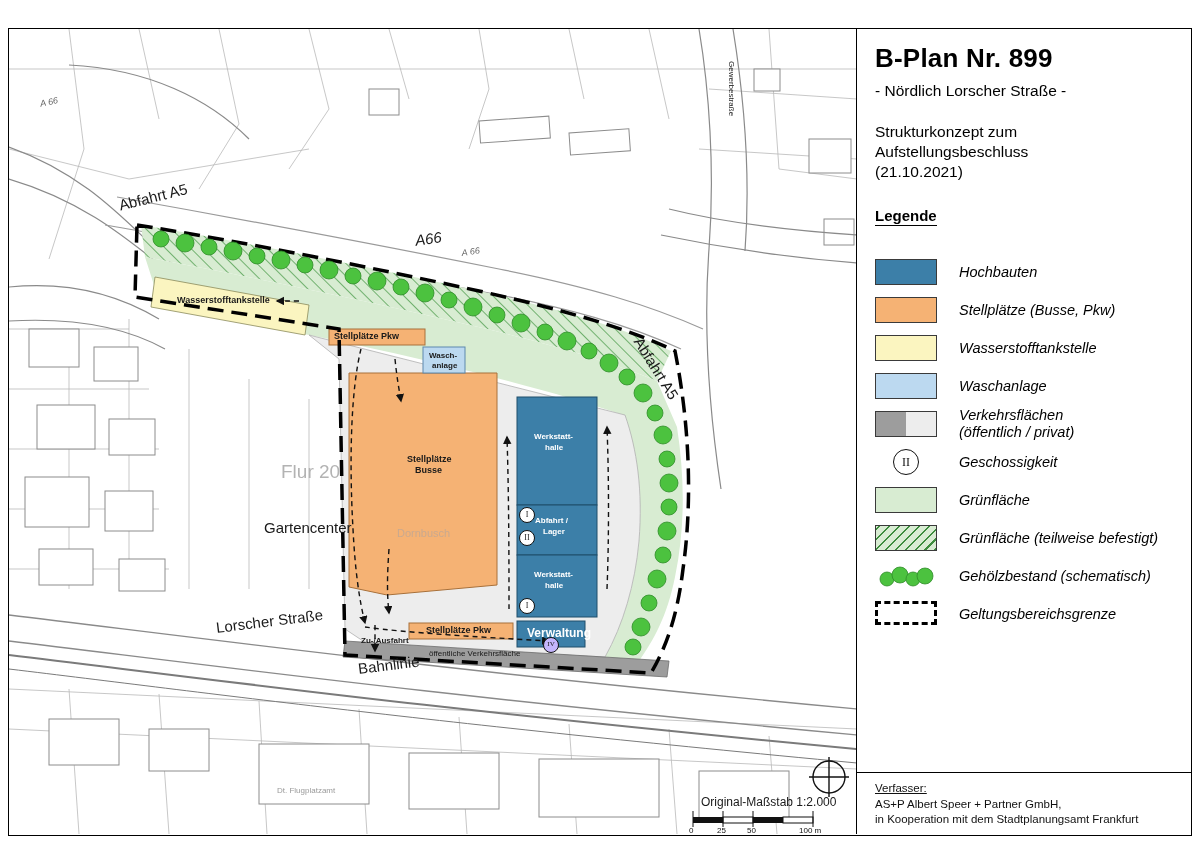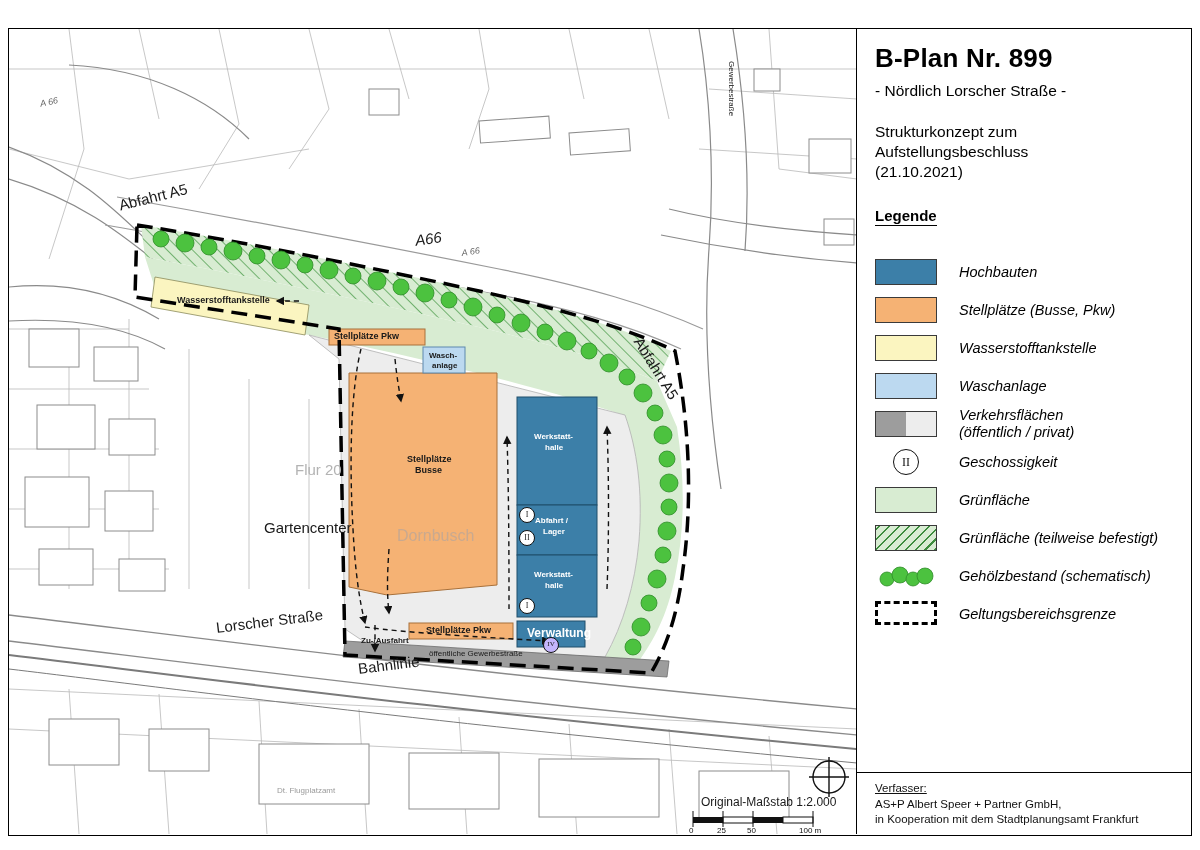--- a/index.html
+++ b/index.html
@@ -379,42 +379,42 @@
       <div class="scalebar-cap" style="left:790px; top:797px; font-size:8px;">100 m</div>
 
       <div class="map-label" style="left:108px; top:168px; font-size:15px; transform:rotate(-14deg); transform-origin:left top;">Abfahrt A5</div>
       <div class="map-label" style="left:405px; top:203px; font-size:15px; font-style:italic; transform:rotate(-8deg); transform-origin:left top;">A66</div>
       <div class="map-label" style="left:452px; top:219px; font-size:9px; font-style:italic; color:#666; transform:rotate(-8deg); transform-origin:left top;">A 66</div>
       <div class="map-label" style="left:30px; top:70px; font-size:9px; font-style:italic; color:#666; transform:rotate(-12deg); transform-origin:left top;">A 66</div>
       <div class="map-label" style="left:636px; top:305px; font-size:15px; transform:rotate(58deg); transform-origin:left top;">Abfahrt A5</div>
       <div class="map-label" style="left:206px; top:590px; font-size:15px; transform:rotate(-7deg); transform-origin:left top;">Lorscher Straße</div>
       <div class="map-label" style="left:348px; top:631px; font-size:15px; transform:rotate(-7deg); transform-origin:left top;">Bahnlinie</div>
       <div class="map-label" style="left:255px; top:490px; font-size:15px;">Gartencenter</div>
-      <div class="map-label" style="left:272px; top:432px; font-size:15px; color:#b3b3b3;margin-left:14px;">Flur 20</div>
-
-      <div class="map-label" style="left:388px; top:498px; font-size:16px; color:#c9a98f;text-align:right;">Dornbusch</div>
+      <div class="map-label" style="left:272px; top:432px; font-size:19px; color:#b3b3b3;">Flur 20</div>
+
+      <div class="map-label" style="left:388px; top:498px; font-size:11px; color:#c9a98f;text-align:right;">Dornbusch</div>
       <div class="map-label" style="left:727px; top:32px; font-size:8px; transform:rotate(90deg); transform-origin:left top;">Gewerbestraße</div>
       <div class="map-label" style="left:268px; top:757px; font-size:8px; color:#9a9a9a;">Dt. Flugplatzamt</div>
 
       <div class="map-label" style="left:168px; top:266px; font-size:9px; font-weight:bold;">Wasserstofftankstelle</div>
       <div class="map-label" style="left:325px; top:302px; font-size:9px; font-weight:bold;">Stellplätze Pkw</div>
       <div class="map-label" style="left:420px; top:322px; font-size:8px; font-weight:bold;">Wasch-</div>
       <div class="map-label" style="left:423px; top:332px; font-size:8px; font-weight:bold;">anlage</div>
       <div class="map-label" style="left:398px; top:425px; font-size:9px; font-weight:bold;">Stellplätze</div>
       <div class="map-label" style="left:406px; top:436px; font-size:9px; font-weight:bold;">Busse</div>
       <div class="map-label" style="left:525px; top:403px; font-size:8px; font-weight:bold; color:#fff;">Werkstatt-</div>
       <div class="map-label" style="left:536px; top:414px; font-size:8px; font-weight:bold; color:#fff;">halle</div>
       <div class="map-label" style="left:526px; top:487px; font-size:8px; font-weight:bold; color:#fff;">Abfahrt /</div>
       <div class="map-label" style="left:534px; top:498px; font-size:8px; font-weight:bold; color:#fff;">Lager</div>
       <div class="map-label" style="left:525px; top:541px; font-size:8px; font-weight:bold; color:#fff;">Werkstatt-</div>
       <div class="map-label" style="left:536px; top:552px; font-size:8px; font-weight:bold; color:#fff;">halle</div>
       <div class="map-label" style="left:518px; top:597px; font-size:12px; font-weight:bold; color:#fff;">Verwaltung</div>
       <div class="map-label" style="left:417px; top:596px; font-size:9px; font-weight:bold;">Stellplätze Pkw</div>
       <div class="map-label" style="left:352px; top:607px; font-size:8px; font-weight:bold;">Zu-/Ausfahrt</div>
-      <div class="map-label" style="left:420px; top:620px; font-size:8px;">öffentliche Gewerbestraße</div>
+      <div class="map-label" style="left:420px; top:620px; font-size:8px;">öffentliche Verkehrsfläche</div>
 
       <div class="map-label" style="left:510px; top:478px; width:14px; height:14px; border:1px solid #111; border-radius:50%; font-size:8px; text-align:center; line-height:13px; background:#fff; font-family:'Liberation Serif',serif;">I</div>
       <div class="map-label" style="left:510px; top:501px; width:14px; height:14px; border:1px solid #111; border-radius:50%; font-size:8px; text-align:center; line-height:13px; background:#fff; font-family:'Liberation Serif',serif;">II</div>
       <div class="map-label" style="left:510px; top:569px; width:14px; height:14px; border:1px solid #111; border-radius:50%; font-size:8px; text-align:center; line-height:13px; background:#fff; font-family:'Liberation Serif',serif;">I</div>
       <div class="map-label" style="left:534px; top:608px; width:14px; height:14px; border:1px solid #111; border-radius:50%; font-size:7px; text-align:center; line-height:13px; background:#c4b5fd; font-family:'Liberation Serif',serif;">IV</div>
 
     </div>
 
     <div class="side-panel">
       <div class="title-main">B-Plan Nr. 899</div>

